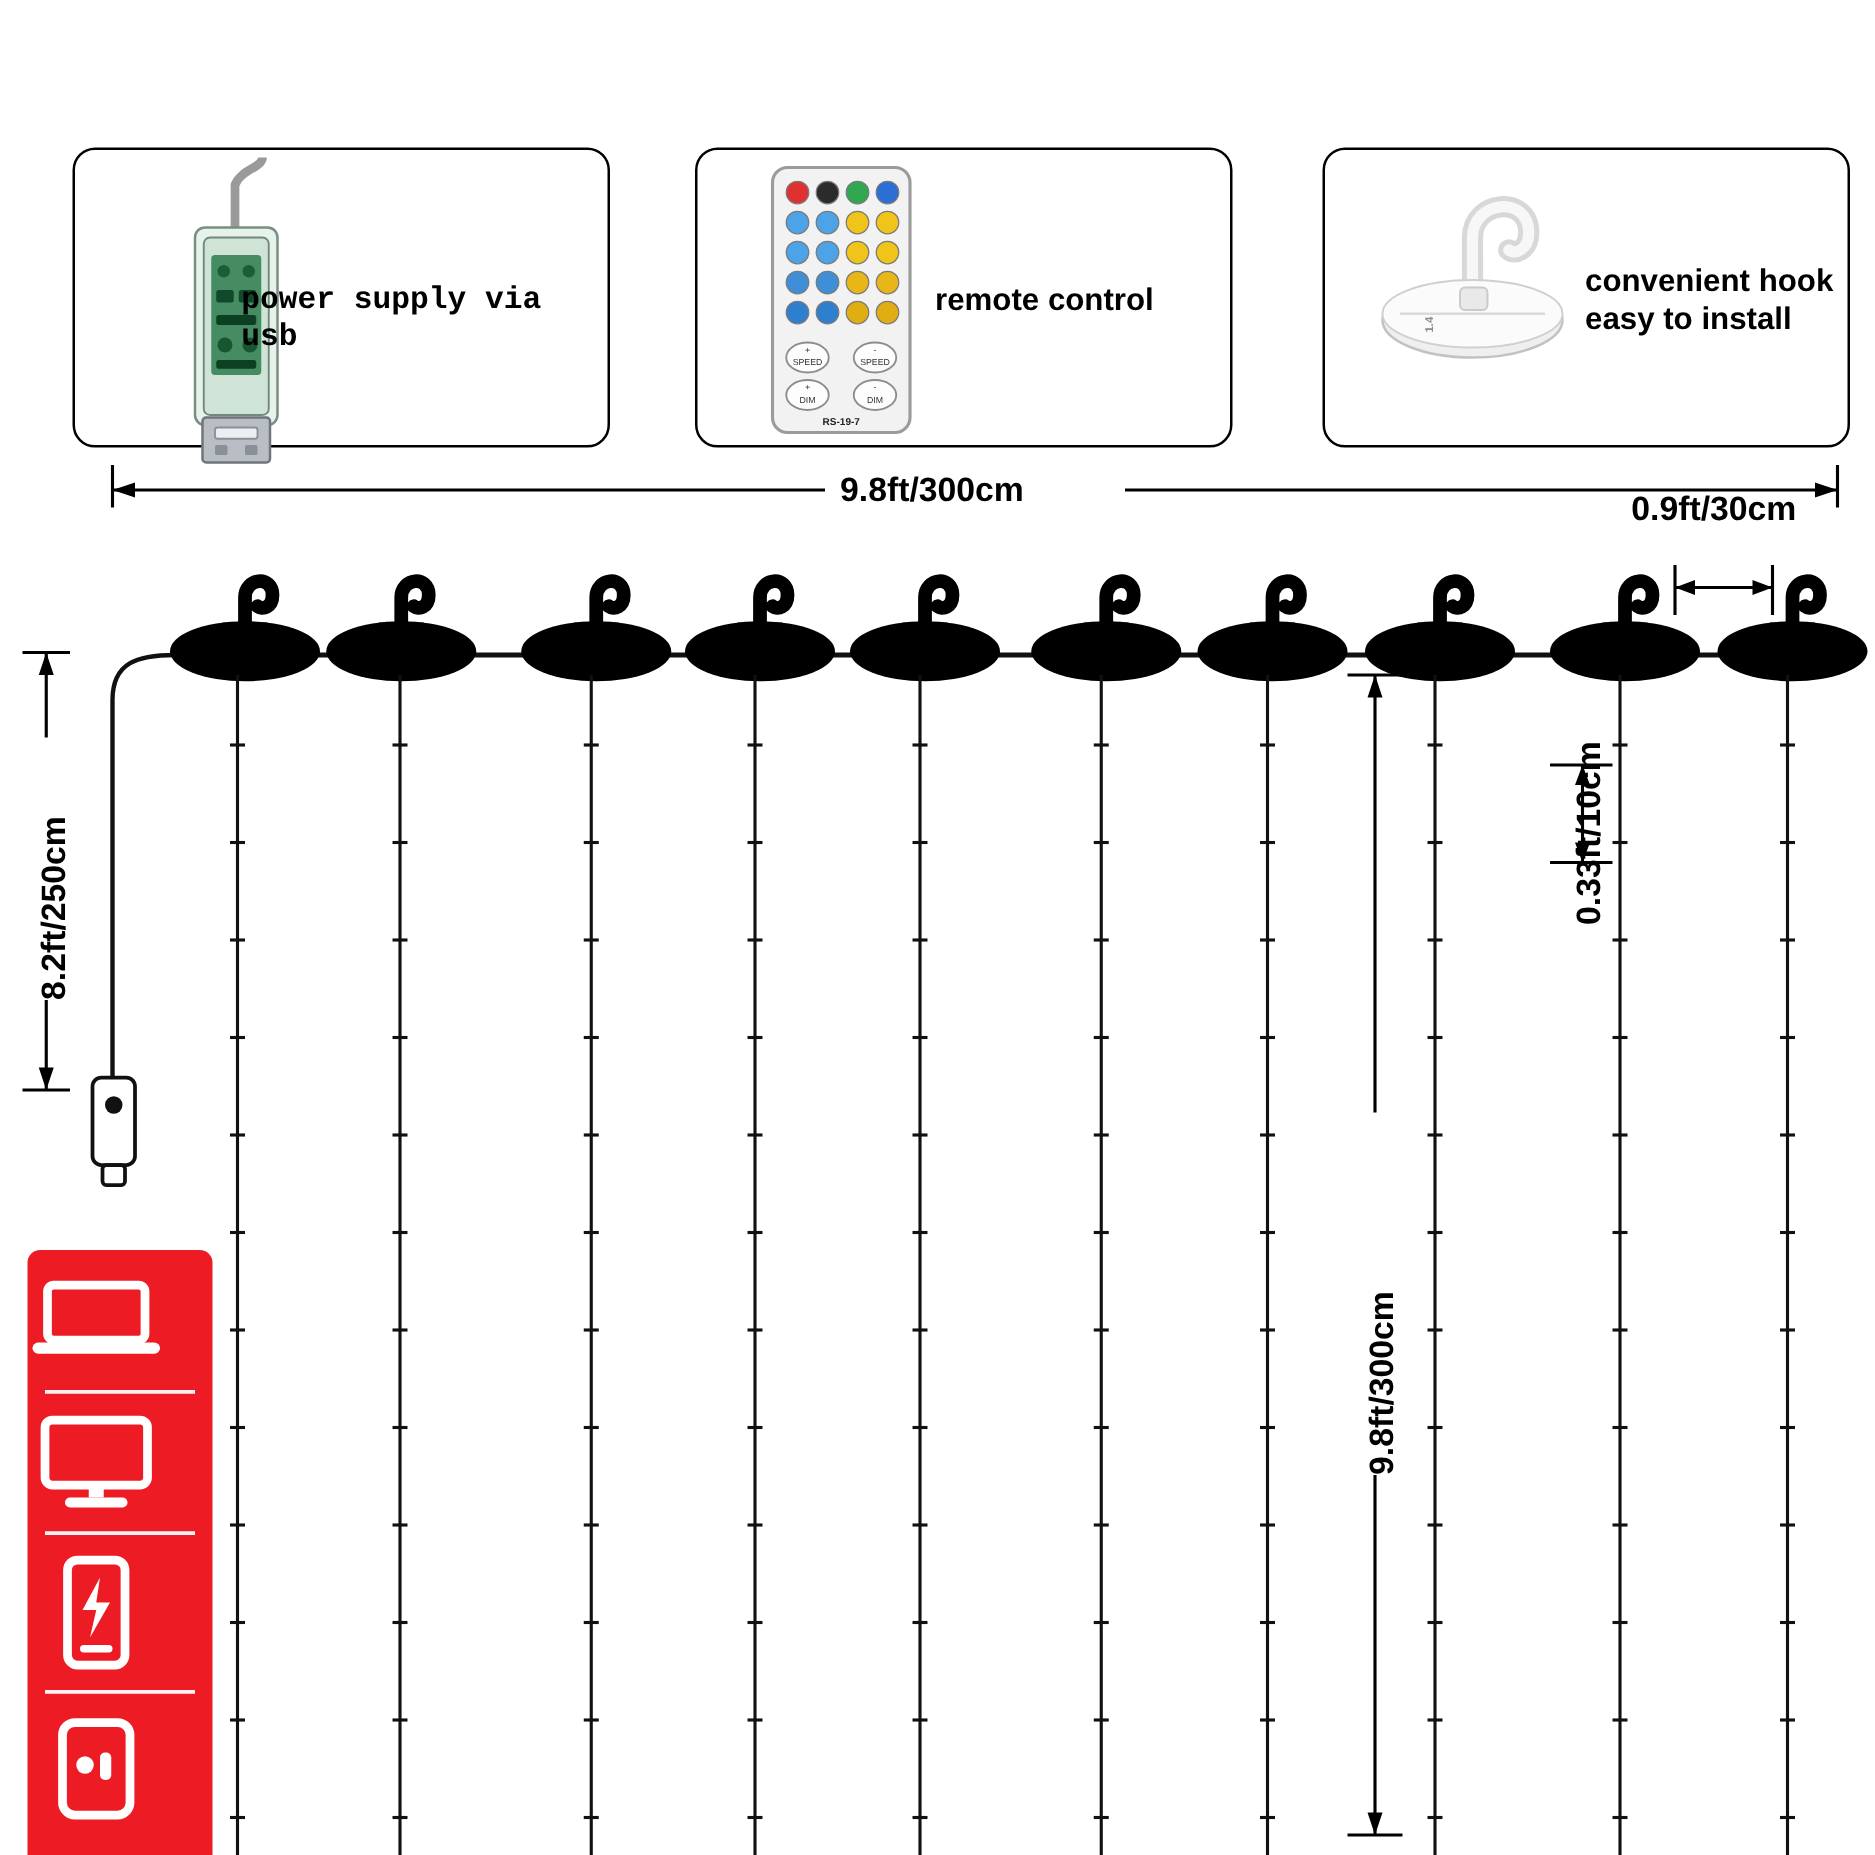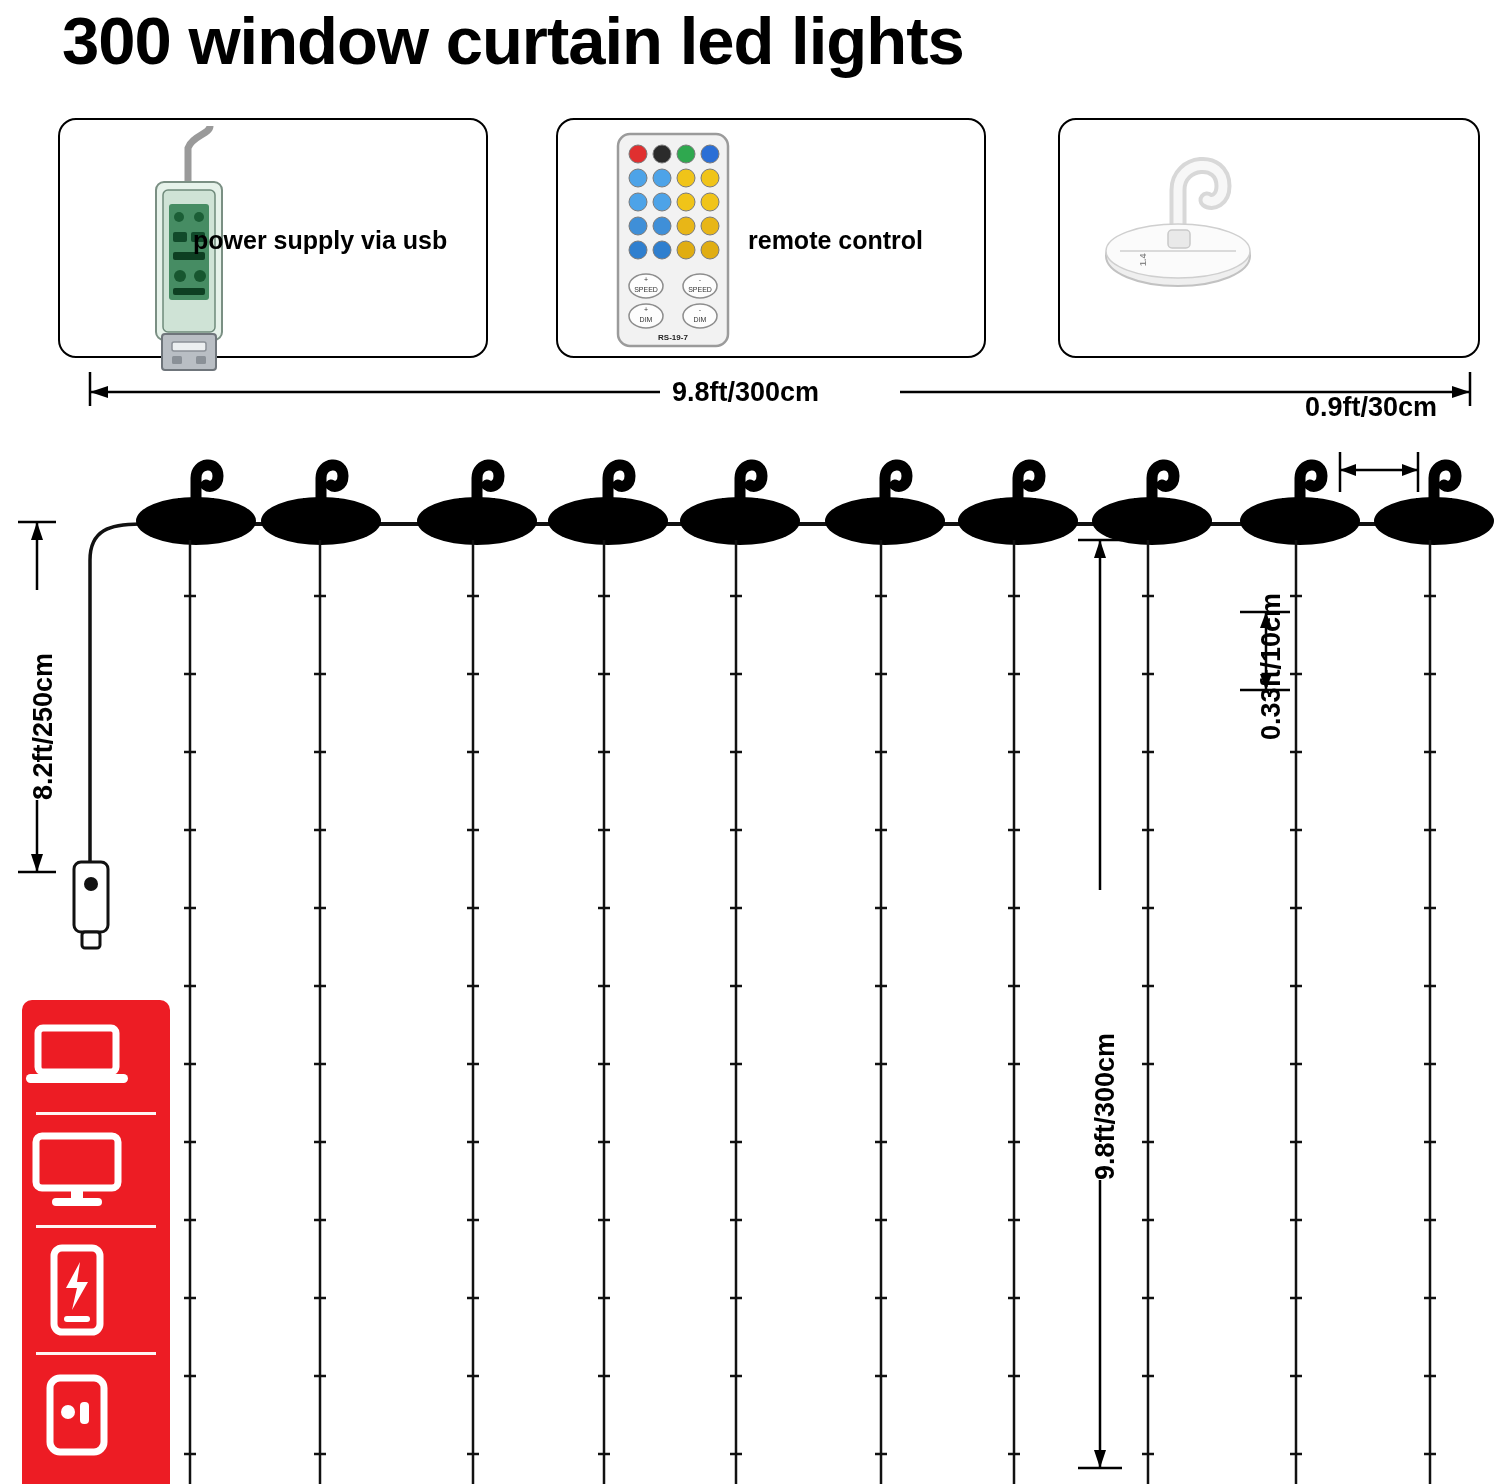--- a/index.html
+++ b/index.html
@@ -47,21 +47,21 @@
   #feature-1 { left: 556px; width: 430px; }
   #feature-2 { left: 1058px;width: 422px; }
 
   .feature-label {
     position: absolute;
     font-size: 25px;
     font-weight: bold;
     line-height: 1.2;
     color: #000;
   }
-  #feature-0 .feature-label { left: 133px; top: 105px; width: 290px; }
+  #feature-0 .feature-label { left: 133px; top: 105px; width: 290px; font-family: Liberation Mono, monospace; }
   #feature-1 .feature-label { left: 190px; top: 105px; width: 230px; }
   #feature-2 .feature-label { left: 208px; top: 90px;  width: 210px; }
 
   .feature-art {
     position: absolute;
     left: 0; top: 0;
     width: 100%; height: 100%;
     pointer-events: none;
     text-align: center;
   }
@@ -104,21 +104,20 @@
     text-align: center;
   }
 
   svg { display: block; }
 </style>
 </head>
 <body>
 
 <div id="page">
 
-  <div class="title">300 window curtain led lights</div>
 
   <div class="feature-box" id="feature-0">
     <div class="feature-art">
       <svg width="430" height="240" viewBox="0 0 430 240">
 
         <path d="M150 6 C150 14 132 16 128 28 L128 62" stroke="#9a9a9a" stroke-width="7" fill="none"></path>
 
         <rect x="96" y="62" width="66" height="158" rx="8" fill="#e6f2ea" stroke="#7a8f83" stroke-width="2"></rect>
         <rect x="103" y="70" width="52" height="142" rx="5" fill="#cfe3d6" stroke="#6f8a7b" stroke-width="1.5"></rect>
 
@@ -197,20 +196,24 @@
         <path d="M118 110 L118 70 C118 40 163 36 163 66 C163 80 152 84 147 80" stroke="#d8d8d8" stroke-width="17" fill="none" stroke-linecap="round"></path>
         <path d="M118 110 L118 70 C118 40 163 36 163 66 C163 80 152 84 147 80" stroke="#f7f7f7" stroke-width="9" fill="none" stroke-linecap="round"></path>
 
         <ellipse cx="118" cy="136" rx="72" ry="30" fill="#efefef" stroke="#c2c2c2" stroke-width="2"></ellipse>
         <ellipse cx="118" cy="131" rx="72" ry="27" fill="#fbfbfb" stroke="#cfcfcf" stroke-width="1.5"></ellipse>
         <rect x="108" y="110" width="22" height="18" rx="4" fill="#e9e9e9" stroke="#c9c9c9" stroke-width="1.5"></rect>
         <line x1="60" y1="131" x2="176" y2="131" stroke="#dadada" stroke-width="2"></line>
         <text x="86" y="146" font-family="Liberation Sans, sans-serif" font-size="9" font-weight="bold" fill="#8a8a8a" transform="rotate(-90 86 146)">1.4</text>
       </svg>
     </div>
+    <div class="feature-label">
+      <span>convenient hook</span><br>
+      <span>easy to install</span>
+    </div>
   </div>
 
   <svg width="1500" height="1484" viewBox="0 0 1500 1484" style="position:absolute;left:0;top:0;">
 
     <g stroke="#000" stroke-width="2.5" fill="none">
       <line x1="90" y1="372" x2="90" y2="406"></line>
       <line x1="1470" y1="372" x2="1470" y2="406"></line>
       <line x1="90" y1="392" x2="660" y2="392"></line>
       <line x1="900" y1="392" x2="1470" y2="392"></line>
       <polygon points="90,392 108,386 108,398" fill="#000" stroke="none"></polygon>

